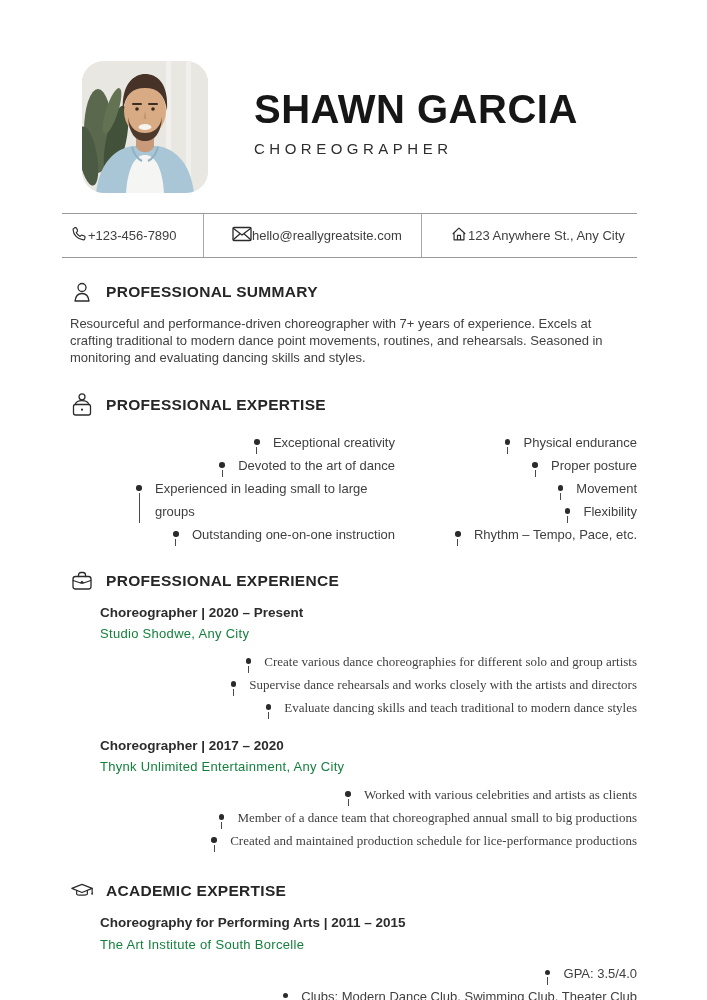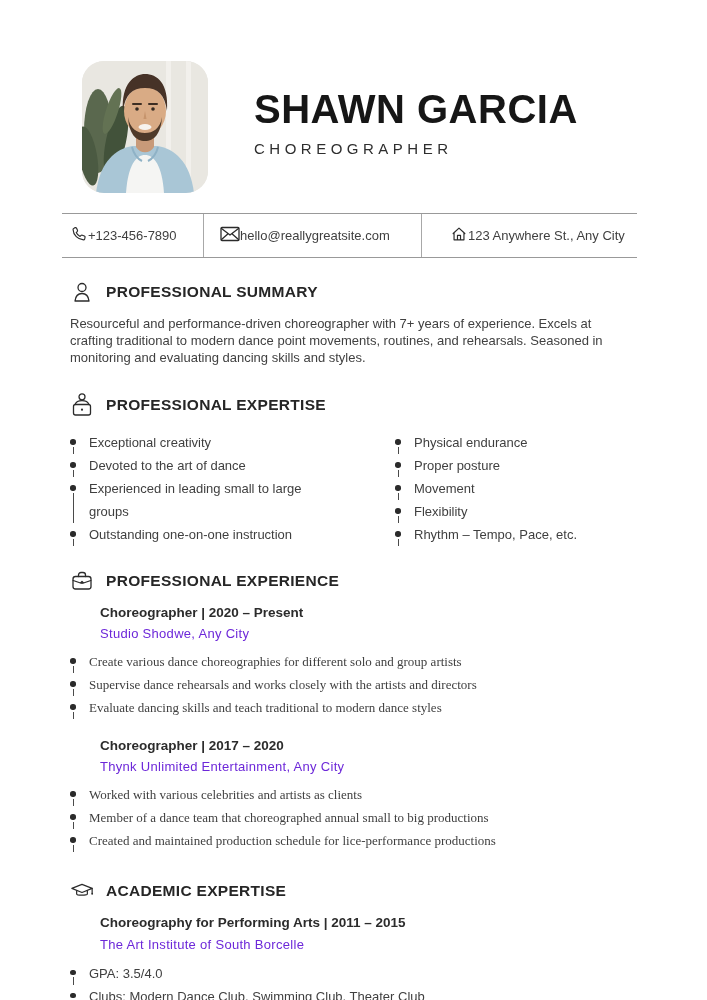--- a/index.html
+++ b/index.html
@@ -15,47 +15,47 @@
   .name { font-size:40px; font-weight:bold; letter-spacing:.5px; color:#161616; line-height:1; }
   .role { margin-top:11px; font-size:15px; letter-spacing:4.5px; color:#2e2e2e; }
 
   
   .contact-bar { margin-left:-8px; width:575px; margin-top:20px; height:45px;
                  border-top:1px solid #999; border-bottom:1px solid #999;
                  display:flex; align-items:stretch; }
   .contact-cell { display:flex; align-items:center; font-size:13px; color:#3f3f3f; }
   .contact-cell svg { flex:0 0 auto; }
   .cell-phone { width:141px; padding-left:8px; }
-  .cell-email { width:218px; padding-left:16px; border-left:1px solid #a8a8a8; }
+  .cell-email { width:218px; padding-left:28px; border-left:1px solid #a8a8a8; }
   .cell-address { flex:1; padding-left:28px; border-left:1px solid #a8a8a8; }
 
   
   .sec-head { display:flex; align-items:center; }
   .sec-icon { width:24px; margin-right:12px; display:flex; justify-content:center; }
   .sec-title { font-size:15.5px; font-weight:bold; letter-spacing:.3px; color:#262626; }
 
   .summary { margin-top:22px; }
   .summary-text { margin-top:11px; font-size:13px; line-height:17px; color:#414141; }
 
   .expertise { margin-top:26px; }
   .expertise-grid { margin-top:13px; display:grid; grid-template-columns:325px 1fr; }
   .expertise-grid .item-text { display:block; max-width:240px; }
 
   
   ul.timeline { list-style:none; }
-  ul.timeline li { display:flex; font-size:13px; line-height:23px; color:#3f3f3f; }
+  ul.timeline li { display:flex; font-size:13px; line-height:23px; color:#3f3f3f;justify-content:flex-end; }
   .marker { width:6px; flex:0 0 auto; display:flex; flex-direction:column; align-items:center; padding-top:8px; margin-right:13px; }
   .dot { width:5.5px; height:5.5px; border-radius:50%; background:#2b2b2b; flex:0 0 auto; }
   .tick { width:1px; flex:1; background:#4a4a4a; margin-top:2px; }
 
   .experience { margin-top:24px; }
   .job { margin-left:30px; margin-top:13px; }
   .job + .job { margin-top:19px; }
   .job-title { font-size:13.5px; font-weight:bold; color:#2c2c2c; line-height:1.2; }
-  .job-org { margin-top:5px; font-size:13px; color:#6d28d9; letter-spacing:.3px; }
+  .job-org { margin-top:5px; font-size:13px; color:#15803d; letter-spacing:.3px; }
   .job ul.timeline { margin:9px 0 0 -30px;font-family:Liberation Serif, serif; }
 
   .academic { margin-top:28px; }
   .edu { margin-left:30px; margin-top:13px; }
   .edu ul.timeline { margin:10px 0 0 -30px; }
 
   .ic { stroke:#2b2b2b; fill:none; stroke-width:1.3; stroke-linecap:round; stroke-linejoin:round; }
 </style>
 </head>
 <body>

